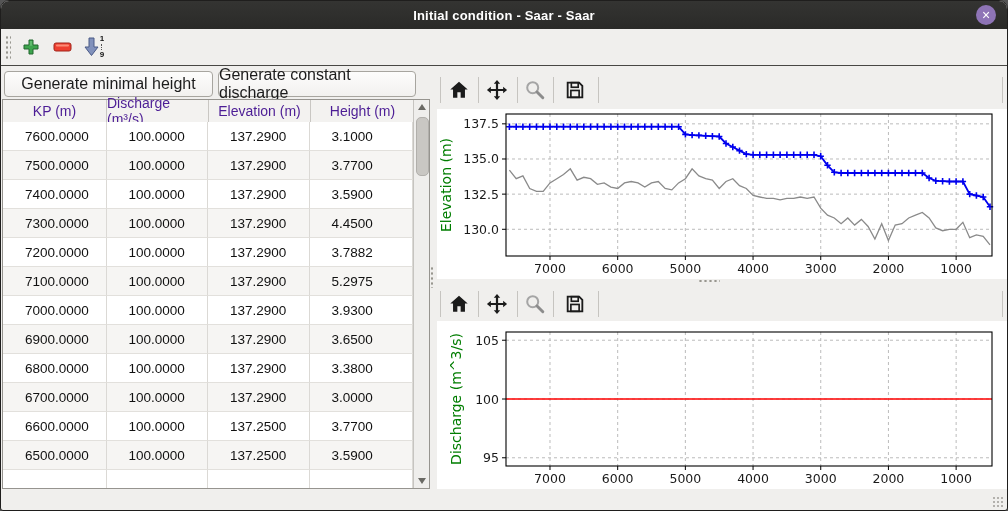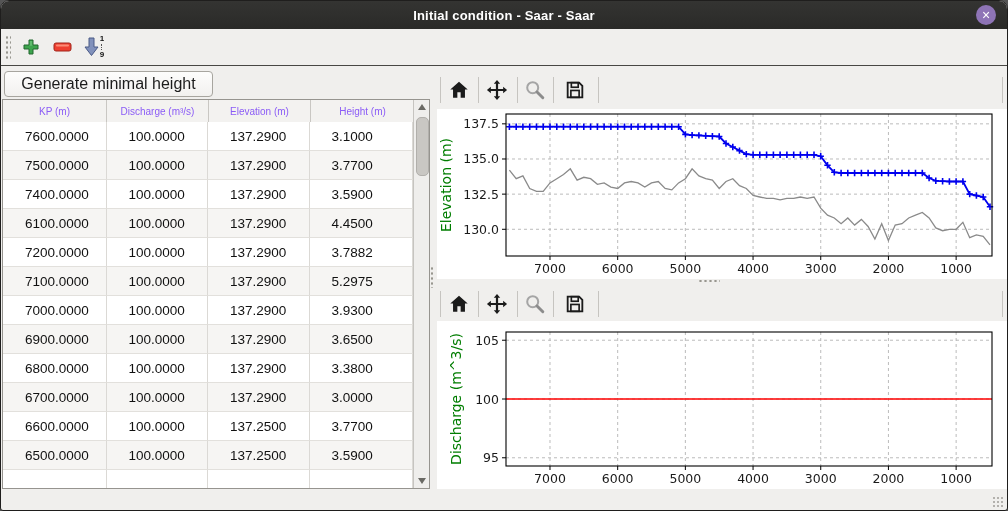--- a/index.html
+++ b/index.html
@@ -26,21 +26,21 @@
   .sort-dots{width:1px;height:6px;border-left:1px dotted #555;margin:1px 0;}
   
   .gen-btn{position:absolute;height:24px;background:linear-gradient(#fdfdfc,#f2f1ef);
            border:1px solid #a7a59f;border-radius:4px;font-size:16px;color:#1c1c1c;
            display:flex;align-items:center;justify-content:center;cursor:default;}
   
   .table-frame{position:absolute;left:1px;top:98px;width:428px;height:390px;background:#fff;
                border:1px solid #96948f;box-sizing:border-box;}
   .thead{display:flex;height:22px;background:#f3f2f0;border-bottom:1px solid #bebcb8;}
   .th{box-sizing:border-box;border-right:1px solid #c9c7c3;display:flex;align-items:center;
-      justify-content:center;font-size:10px;color:#8b5cf6;}
+      justify-content:center;font-size:14px;color:#4c1d95;}
   .tbody{position:absolute;left:0;top:22px;right:16px;bottom:0;overflow:hidden;}
   .tr{display:flex;height:29px;background:#fff;}
   .tr.alt{background:#f6f5f3;}
   .td{box-sizing:border-box;border-right:1px solid #dbd9d5;border-bottom:1px solid #e2e0dc;
       display:flex;align-items:center;padding-left:22px;font-size:13.5px;color:#111;}
   .td:nth-child(1),.th:nth-child(1){width:104px;}
   .td:nth-child(2),.th:nth-child(2){width:102px;}
   .td:nth-child(3),.th:nth-child(3){width:102px;}
   .td:nth-child(4),.th:nth-child(4){width:104px;}
   .stub-row{display:flex;height:19px;}
@@ -103,20 +103,23 @@
           <span class="sort-dots"></span>
           <span>9</span>
         </div>
       </div>
     </div>
   </div>
 
   <div class="gen-btn" style="left:3px;top:70px;width:207px;">
     <span>Generate minimal height</span>
   </div>
+  <div class="gen-btn" style="left:217px;top:70px;width:196px;">
+    <span>Generate constant discharge</span>
+  </div>
 
   <div class="table-frame">
     <div class="thead">
         <div class="th">KP (m)</div>
         <div class="th">Discharge (m³/s)</div>
         <div class="th">Elevation (m)</div>
         <div class="th">Height (m)</div>
       </div>
     <div class="tbody">
         <div class="tr">
@@ -131,21 +134,21 @@
           <div class="td">137.2900</div>
           <div class="td">3.7700</div>
         </div>
         <div class="tr">
           <div class="td">7400.0000</div>
           <div class="td">100.0000</div>
           <div class="td">137.2900</div>
           <div class="td">3.5900</div>
         </div>
         <div class="tr alt">
-          <div class="td">6100.0000</div>
+          <div class="td">7300.0000</div>
           <div class="td">100.0000</div>
           <div class="td">137.2900</div>
           <div class="td">4.4500</div>
         </div>
         <div class="tr">
           <div class="td">7200.0000</div>
           <div class="td">100.0000</div>
           <div class="td">137.2900</div>
           <div class="td">3.7882</div>
         </div>

